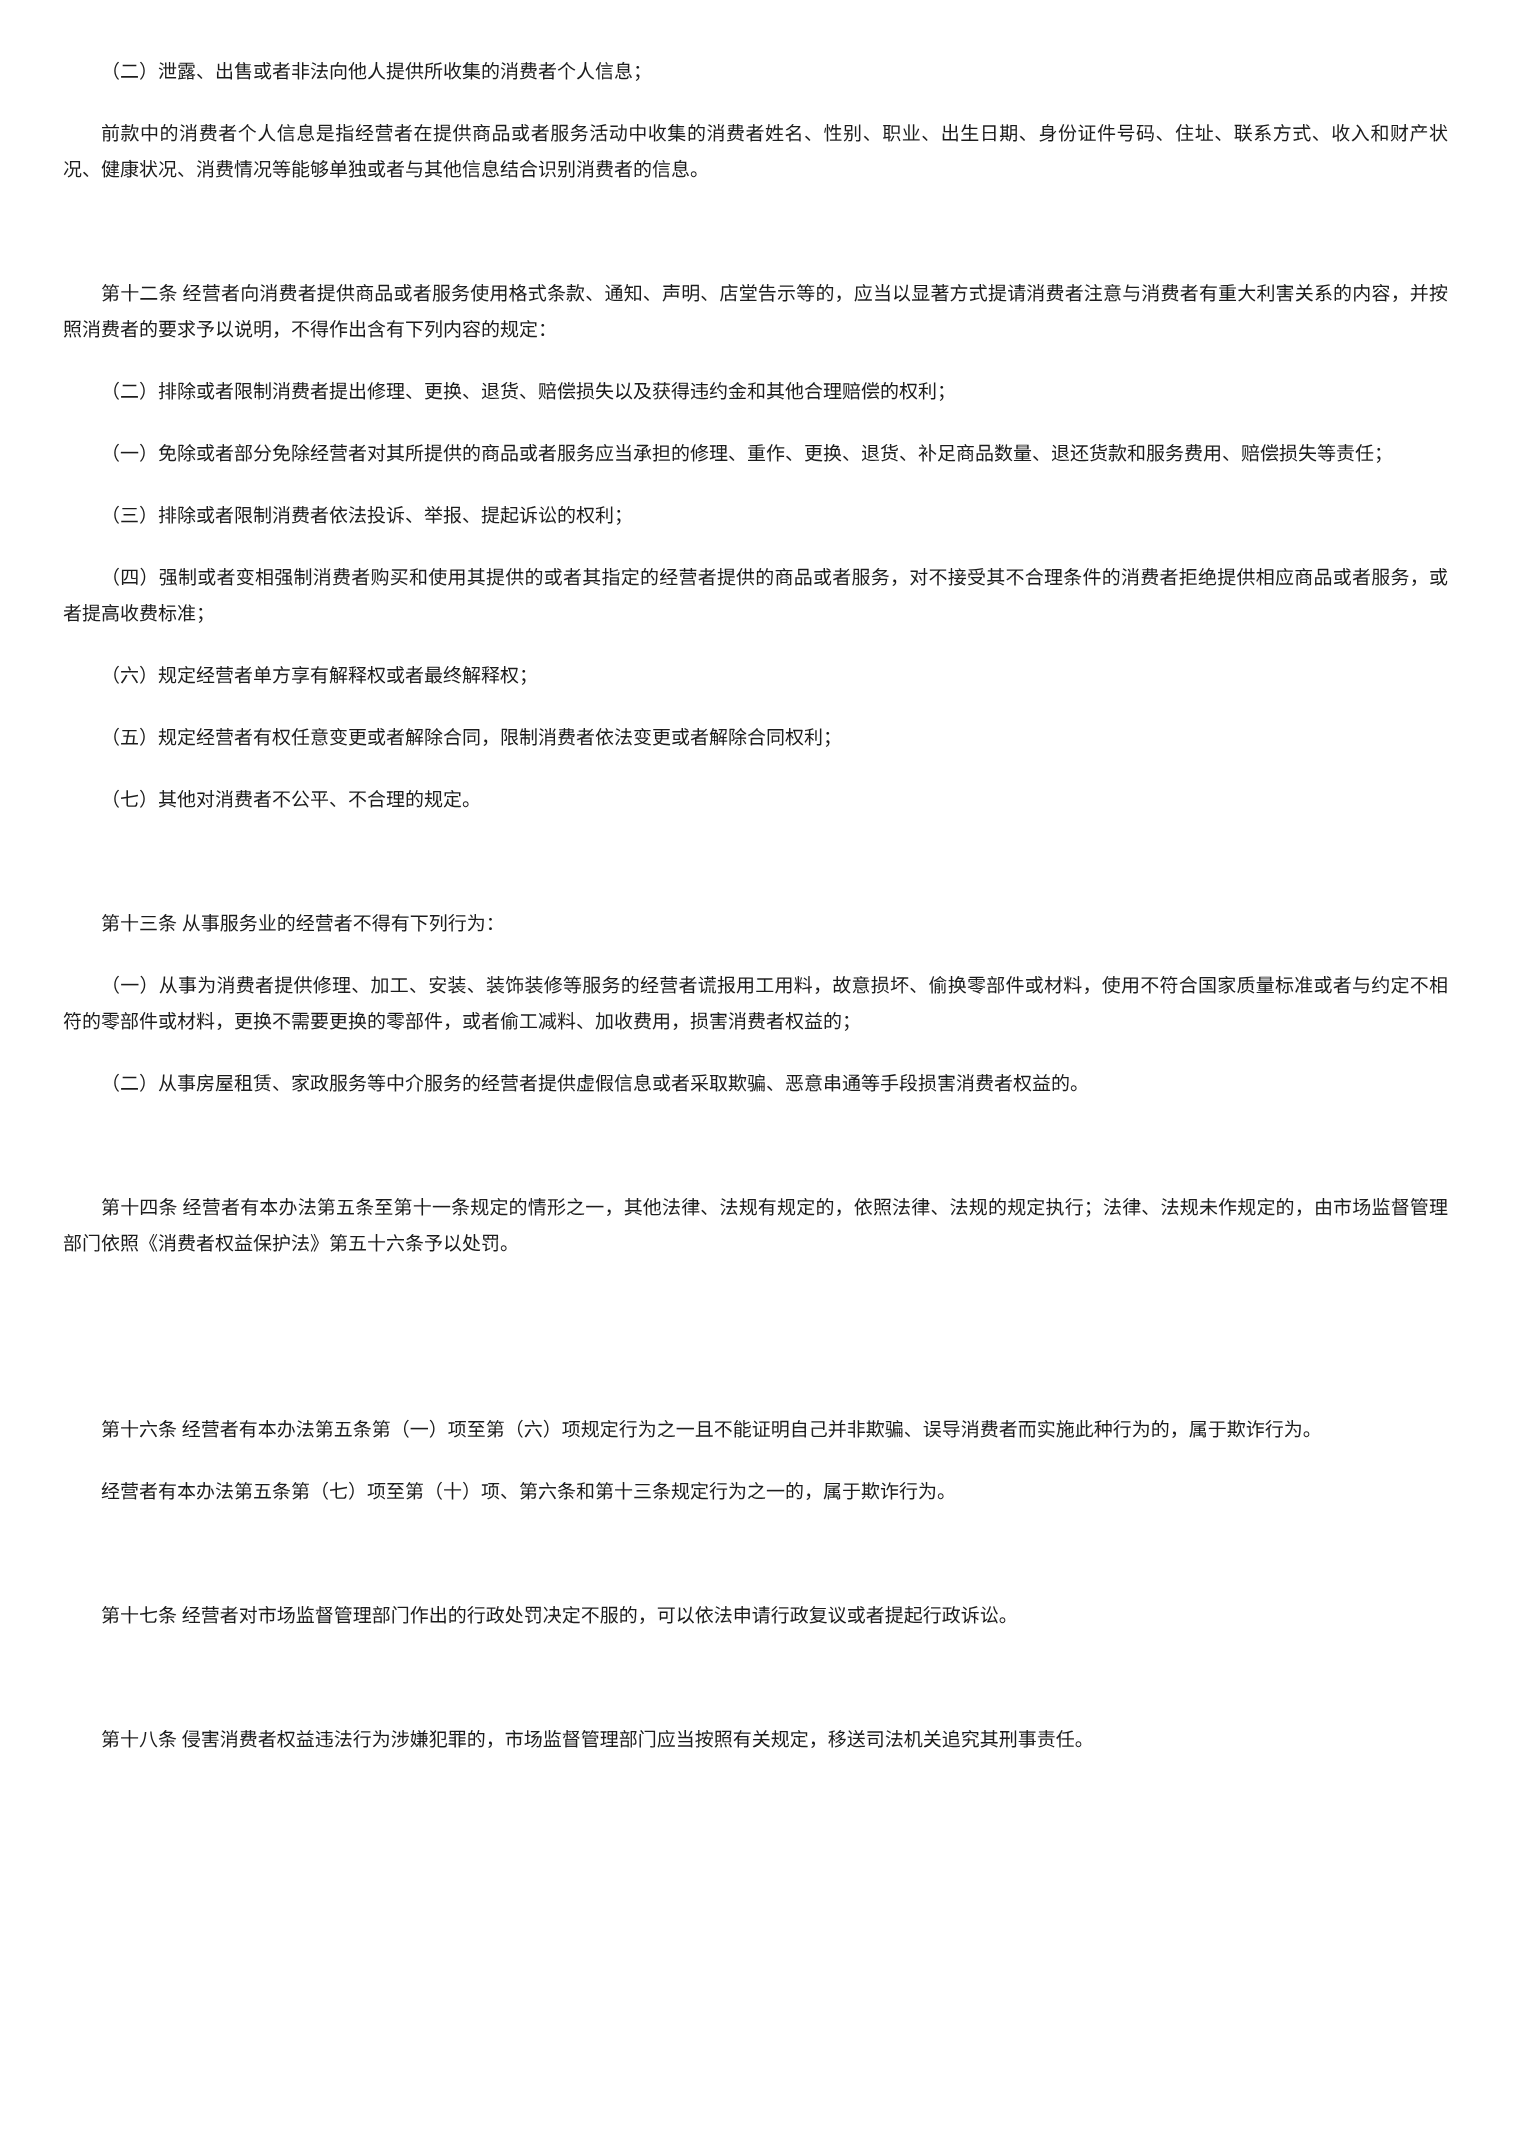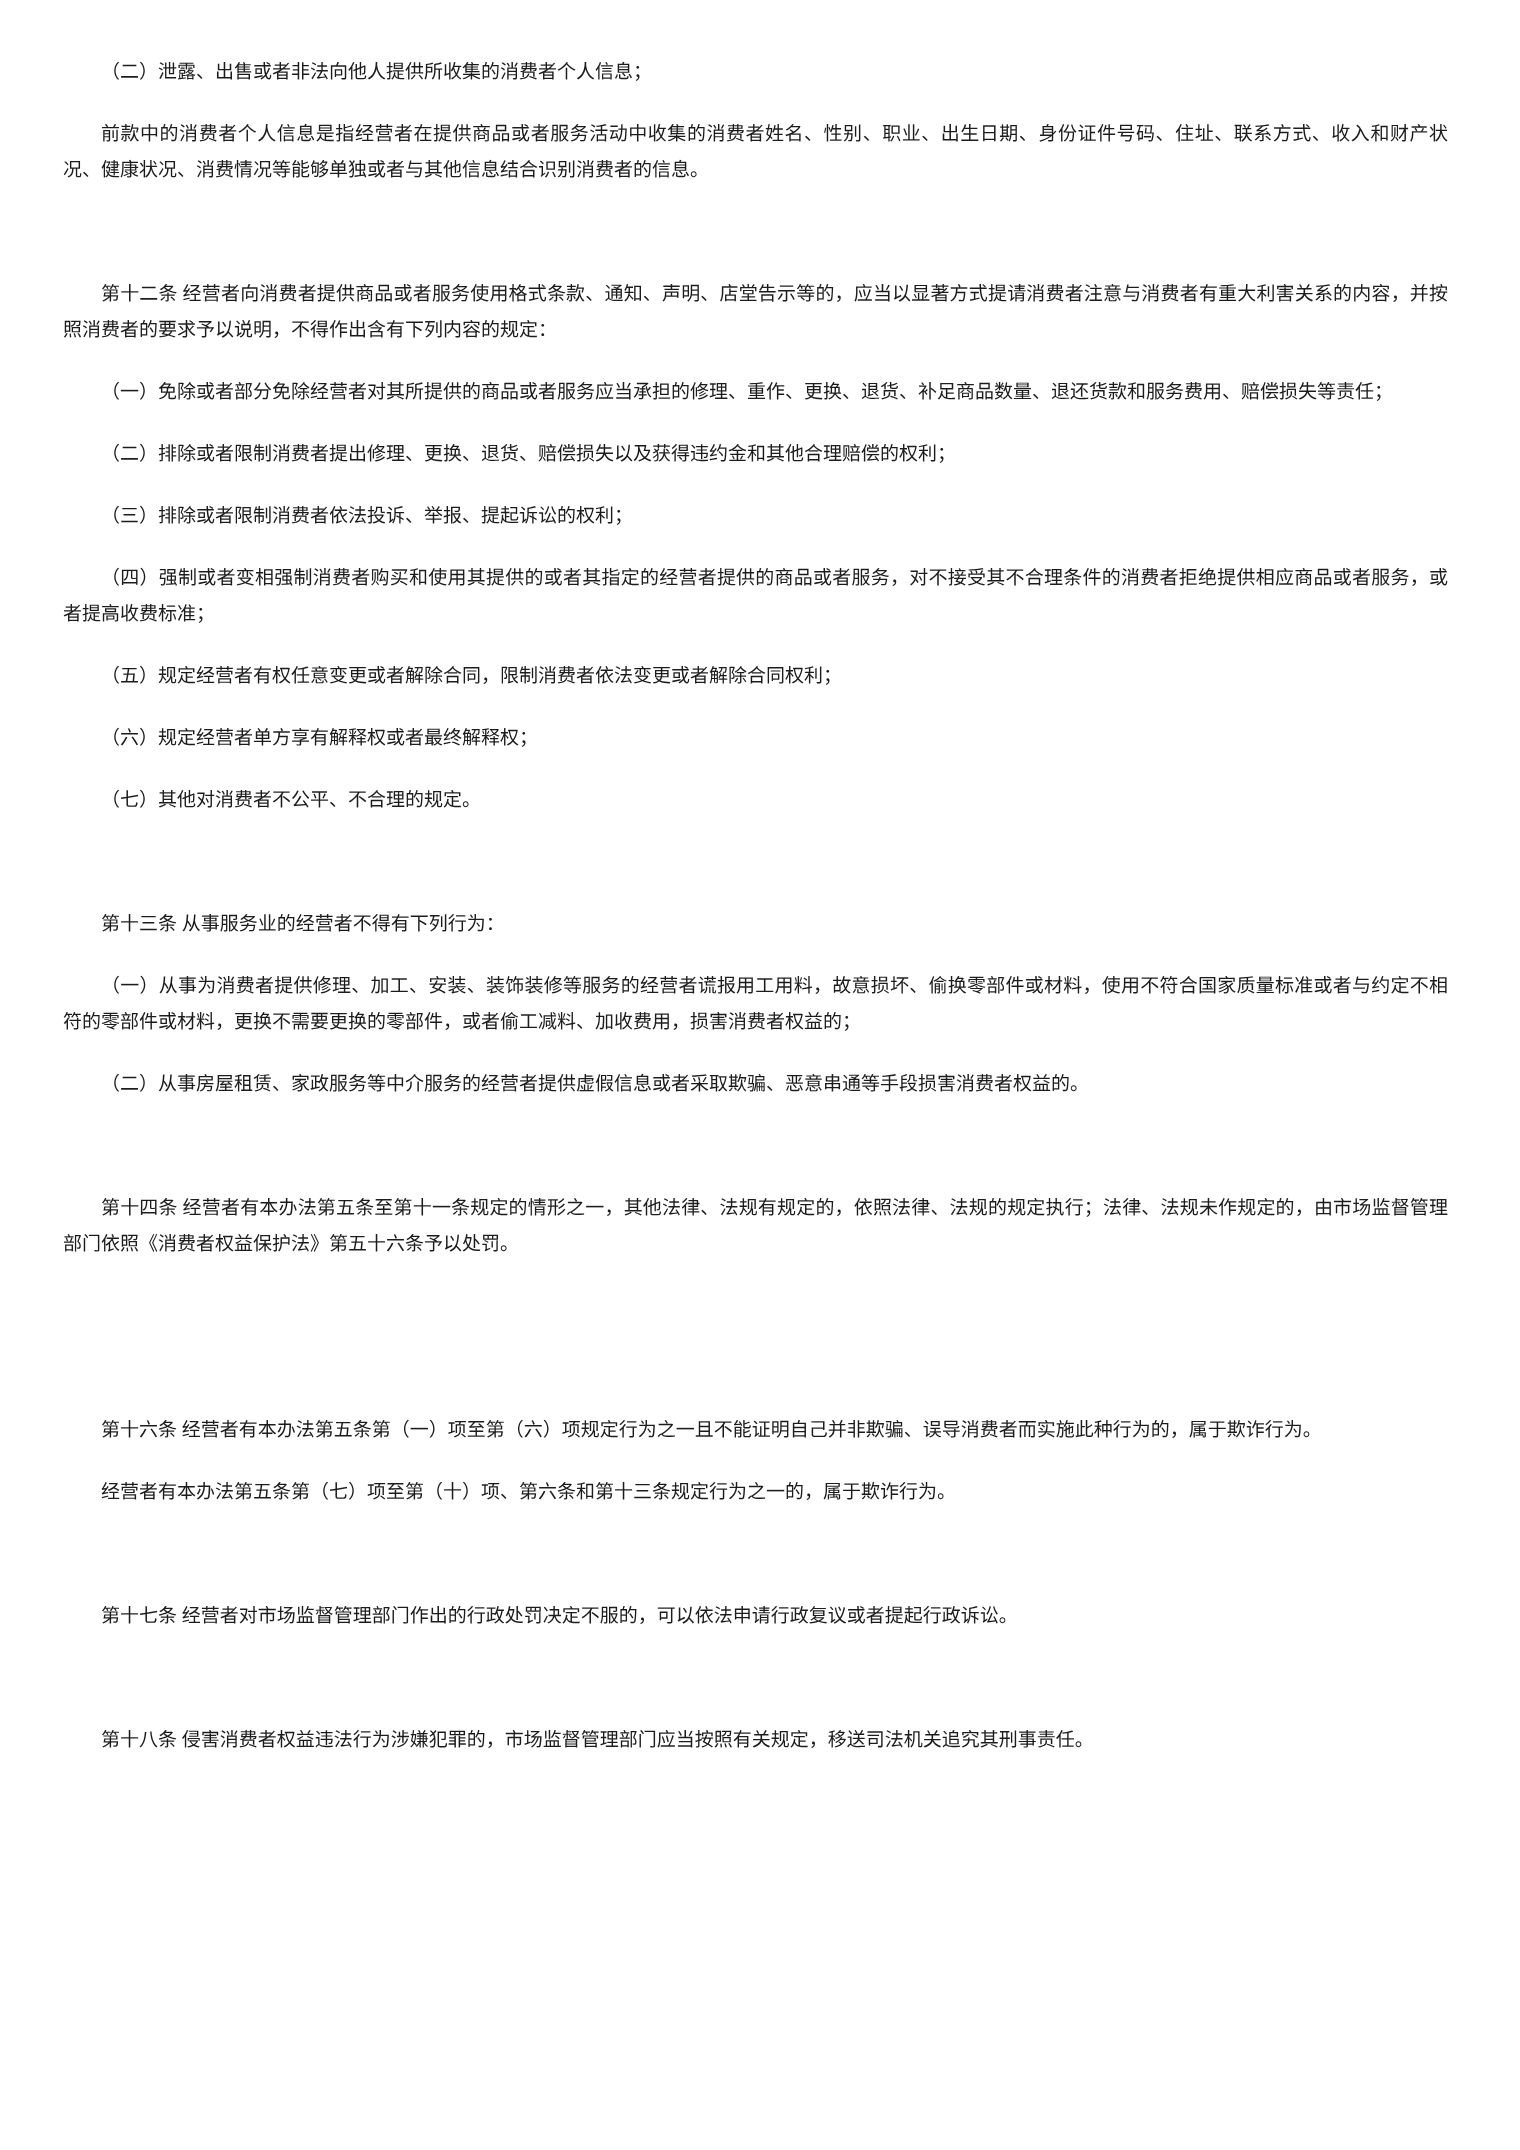--- a/index.html
+++ b/index.html
@@ -38,26 +38,26 @@
 </style>
 </head>
 <body data-name="page-body" style="background: rgb(255, 255, 255);">
 
 <main data-name="document-page">
   <article id="doc" data-name="legal-text" style="color: rgb(28, 28, 28);">
       <p class="list-item" data-name="list-item-paragraph">（二）泄露、出售或者非法向他人提供所收集的消费者个人信息；</p>
       <p class="body" data-name="body-paragraph">前款中的消费者个人信息是指经营者在提供商品或者服务活动中收集的消费者姓名、性别、职业、出生日期、身份证件号码、住址、联系方式、收入和财产状况、健康状况、消费情况等能够单独或者与其他信息结合识别消费者的信息。</p>
       <p class="blank" data-name="blank-line"></p>
       <p class="article" data-name="article-paragraph">第十二条  经营者向消费者提供商品或者服务使用格式条款、通知、声明、店堂告示等的，应当以显著方式提请消费者注意与消费者有重大利害关系的内容，并按照消费者的要求予以说明，不得作出含有下列内容的规定：</p>
+      <p class="list-item" data-name="list-item-paragraph">（二）排除或者限制消费者提出修理、更换、退货、赔偿损失以及获得违约金和其他合理赔偿的权利；</p>
       <p class="list-item" data-name="list-item-paragraph">（一）免除或者部分免除经营者对其所提供的商品或者服务应当承担的修理、重作、更换、退货、补足商品数量、退还货款和服务费用、赔偿损失等责任；</p>
-      <p class="list-item" data-name="list-item-paragraph">（二）排除或者限制消费者提出修理、更换、退货、赔偿损失以及获得违约金和其他合理赔偿的权利；</p>
       <p class="list-item" data-name="list-item-paragraph">（三）排除或者限制消费者依法投诉、举报、提起诉讼的权利；</p>
       <p class="list-item" data-name="list-item-paragraph">（四）强制或者变相强制消费者购买和使用其提供的或者其指定的经营者提供的商品或者服务，对不接受其不合理条件的消费者拒绝提供相应商品或者服务，或者提高收费标准；</p>
+      <p class="list-item" data-name="list-item-paragraph">（六）规定经营者单方享有解释权或者最终解释权；</p>
       <p class="list-item" data-name="list-item-paragraph">（五）规定经营者有权任意变更或者解除合同，限制消费者依法变更或者解除合同权利；</p>
-      <p class="list-item" data-name="list-item-paragraph">（六）规定经营者单方享有解释权或者最终解释权；</p>
       <p class="list-item" data-name="list-item-paragraph">（七）其他对消费者不公平、不合理的规定。</p>
       <p class="blank" data-name="blank-line"></p>
       <p class="article" data-name="article-paragraph">第十三条  从事服务业的经营者不得有下列行为：</p>
       <p class="list-item" data-name="list-item-paragraph">（一）从事为消费者提供修理、加工、安装、装饰装修等服务的经营者谎报用工用料，故意损坏、偷换零部件或材料，使用不符合国家质量标准或者与约定不相符的零部件或材料，更换不需要更换的零部件，或者偷工减料、加收费用，损害消费者权益的；</p>
       <p class="list-item" data-name="list-item-paragraph">（二）从事房屋租赁、家政服务等中介服务的经营者提供虚假信息或者采取欺骗、恶意串通等手段损害消费者权益的。</p>
       <p class="blank" data-name="blank-line"></p>
       <p class="article" data-name="article-paragraph">第十四条  经营者有本办法第五条至第十一条规定的情形之一，其他法律、法规有规定的，依照法律、法规的规定执行；法律、法规未作规定的，由市场监督管理部门依照《消费者权益保护法》第五十六条予以处罚。</p>
       <p class="blank" data-name="blank-line"></p>
       <p class="blank" data-name="blank-line"></p>
       <p class="article" data-name="article-paragraph">第十六条  经营者有本办法第五条第（一）项至第（六）项规定行为之一且不能证明自己并非欺骗、误导消费者而实施此种行为的，属于欺诈行为。</p>

